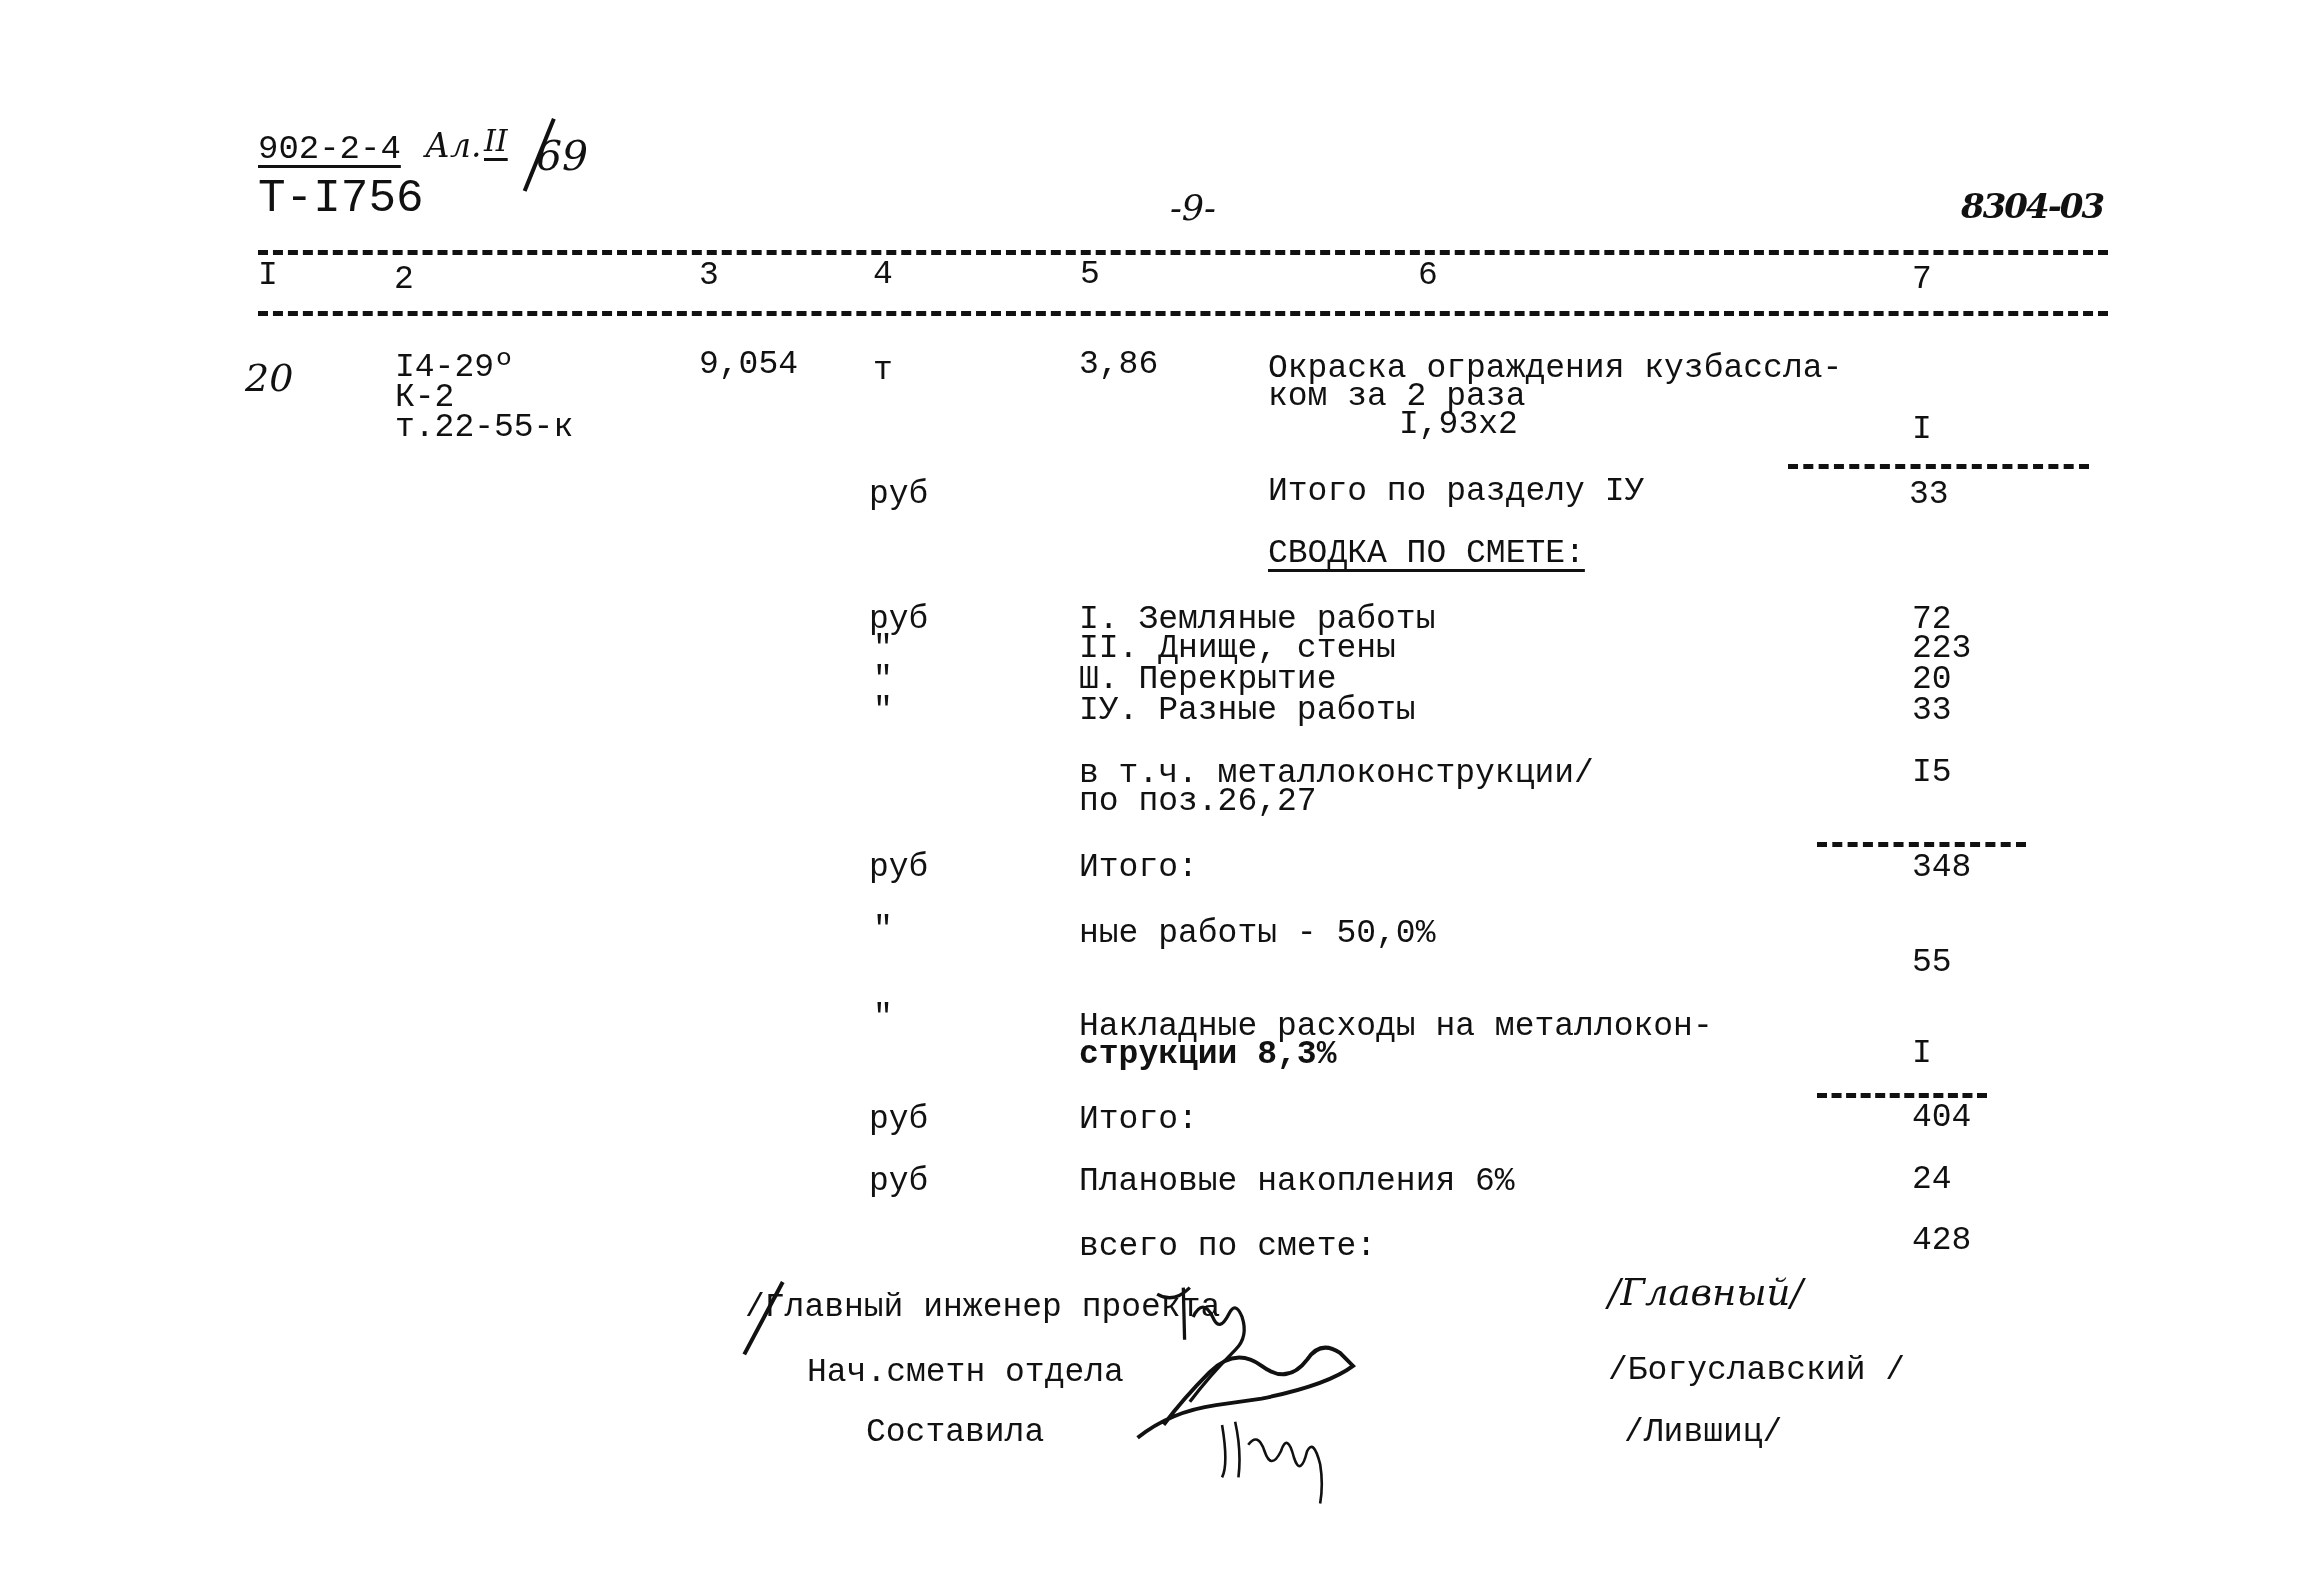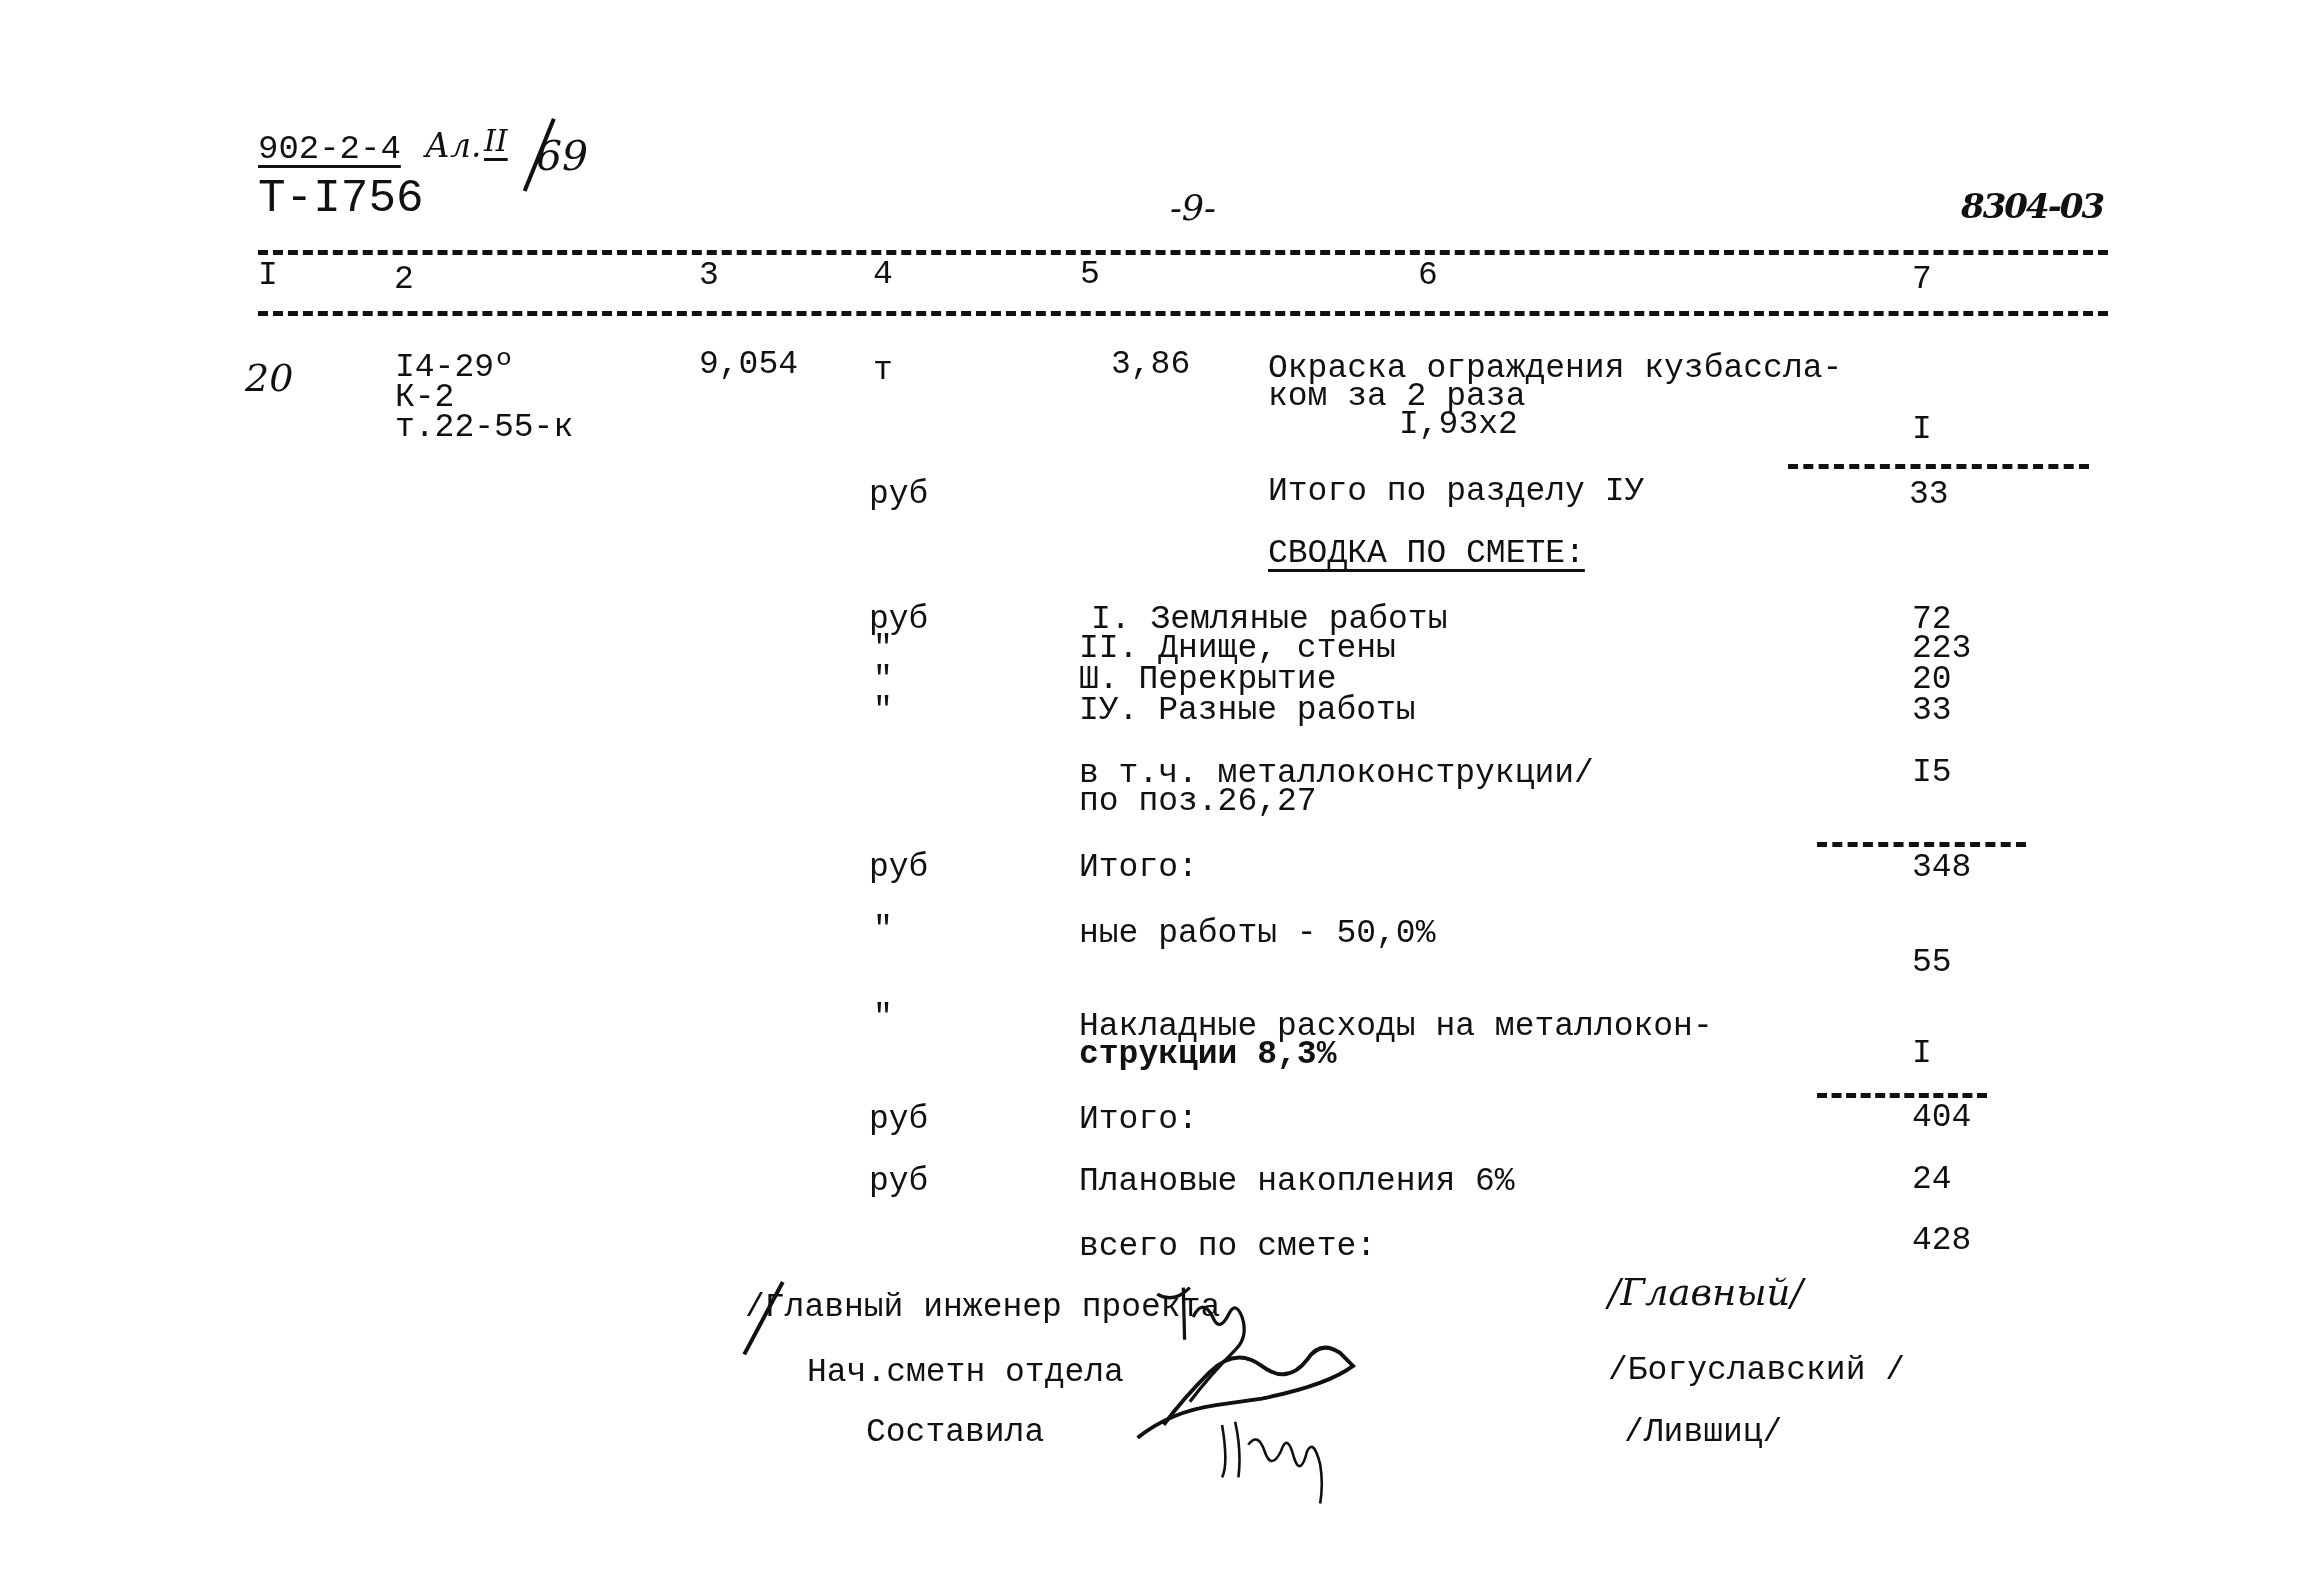--- a/index.html
+++ b/index.html
@@ -41,41 +41,41 @@
 
 <div>
   <div class="t hand" style="left:245px; top:363px; font-size:38px;">20</div>
   <div class="stack tight" style="left:395px; top:353px;">
     <div>I4-29º</div>
     <div>К-2</div>
     <div>т.22-55-к</div>
   </div>
   <div class="t" style="left:699px; top:350px;">9,054</div>
   <div class="t" style="left:873px; top:356px;">т</div>
-  <div class="t" style="left:1079px; top:350px;margin-left:32px;">3,86</div>
+  <div class="t" style="left:1079px; top:350px;">3,86</div>
   <div class="stack" style="left:1268px; top:353px;">
     <div style="line-height:31px;">Окраска ограждения кузбассла-</div>
     <div style="line-height:26px;">ком за 2 раза</div>
     <div style="line-height:29px; padding-left:131px;">I,93х2</div>
   </div>
   <div class="t" style="left:1912px; top:415px;">I</div>
 </div>
 
 <div class="dash" style="left:1788px; top:464px; width:301px;"></div>
 <div>
   <div class="t" style="left:869px; top:480px;">руб</div>
   <div class="t" style="left:1268px; top:477px;">Итого по разделу IУ</div>
   <div class="t" style="left:1909px; top:480px;">33</div>
 </div>
 
 <div class="t ul" style="left:1268px; top:539px;">СВОДКА ПО СМЕТЕ:</div>
 
 <div>
   <div class="t" style="left:869px; top:605px;">руб</div>
-  <div class="t" style="left:1079px; top:605px;margin-left:12px;">I. Земляные работы</div>
+  <div class="t" style="left:1079px; top:605px;">I. Земляные работы</div>
   <div class="t" style="left:1912px; top:605px;">72</div>
 
   <div class="t" style="left:873px; top:634px;">"</div>
   <div class="t" style="left:1079px; top:634px;">II. Днище, стены</div>
   <div class="t" style="left:1912px; top:634px;">223</div>
 
   <div class="t" style="left:873px; top:665px;">"</div>
   <div class="t" style="left:1079px; top:665px;">Ш. Перекрытие</div>
   <div class="t" style="left:1912px; top:665px;">20</div>
 

